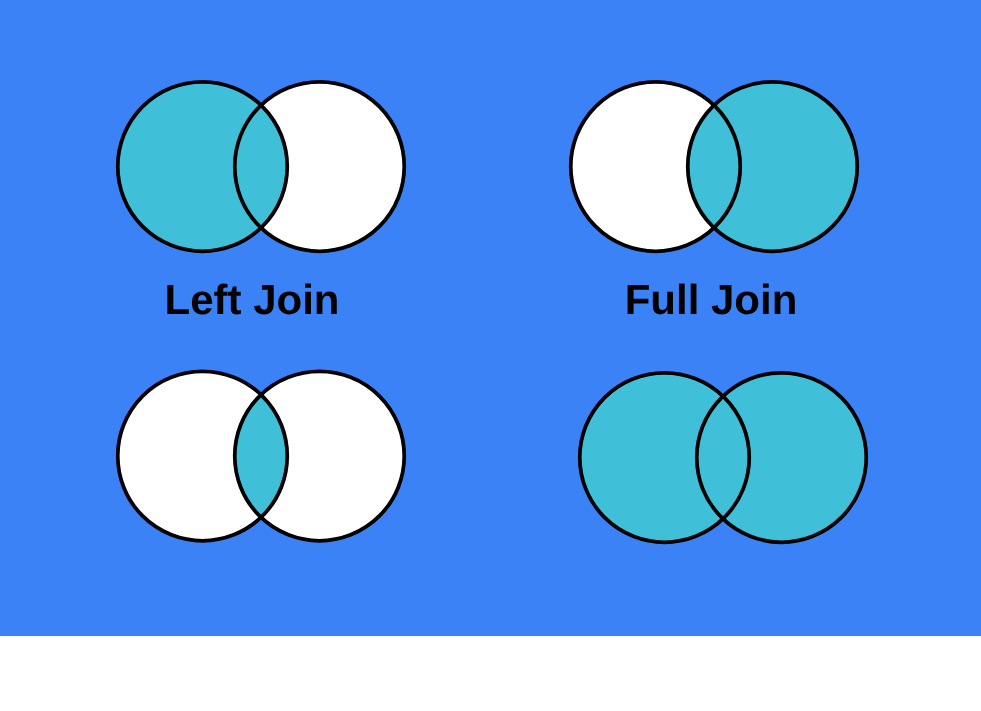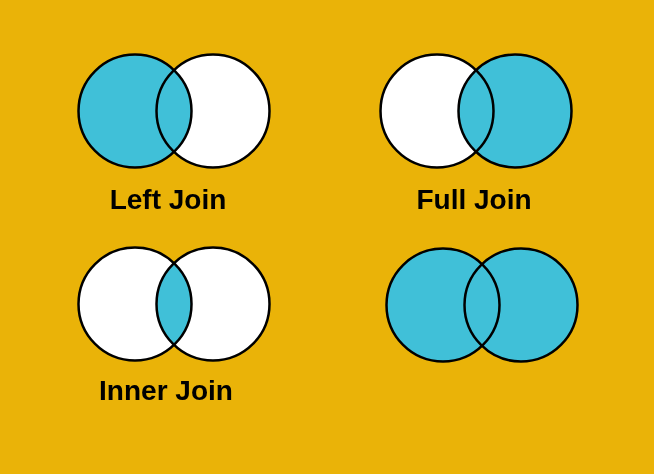--- a/index.html
+++ b/index.html
@@ -4,22 +4,22 @@
 <style>
   html, body {
     margin: 0;
     padding: 0;
     background: #ffffff;
     font-family: "Liberation Sans", "DejaVu Sans", sans-serif;
   }
   .canvas {
     position: relative;
     width: 654px;
-    height: 474px;
-    background: #eab308;
+    height: 424px;
+    background: #3b82f6;
     overflow: hidden;
   }
   .venn-svg { position: absolute; display: block; }
   #venn-left-join  { left: 67px;  top: 46px;  }
   #venn-right-join { left: 369px; top: 46px;  }
   #venn-inner-join { left: 67px;  top: 239px; }
   #venn-full-outer-join { left: 375px; top: 240px; }
   .diagram-label {
     position: absolute;
     width: 210px;
@@ -82,16 +82,15 @@
       </clipPath>
     <circle cx="68" cy="65" r="56.5" clip-path="url(#clip-r3)" stroke="none" fill="#40C0D8"></circle>
     <circle cx="68" cy="65" r="56.5" fill="none" stroke="#000000" stroke-width="2.5"></circle>
     <circle cx="146" cy="65" r="56.5" fill="none" stroke="#000000" stroke-width="2.5"></circle>
   </svg>
 
   <div id="label-left-join" class="diagram-label">Left Join</div>
 
   <div id="label-right-join" class="diagram-label">Full Join</div>
 
-  <div id="label-inner-join" class="diagram-label">Inner Join</div>
 
 
 </div>
 
 </body></html>

